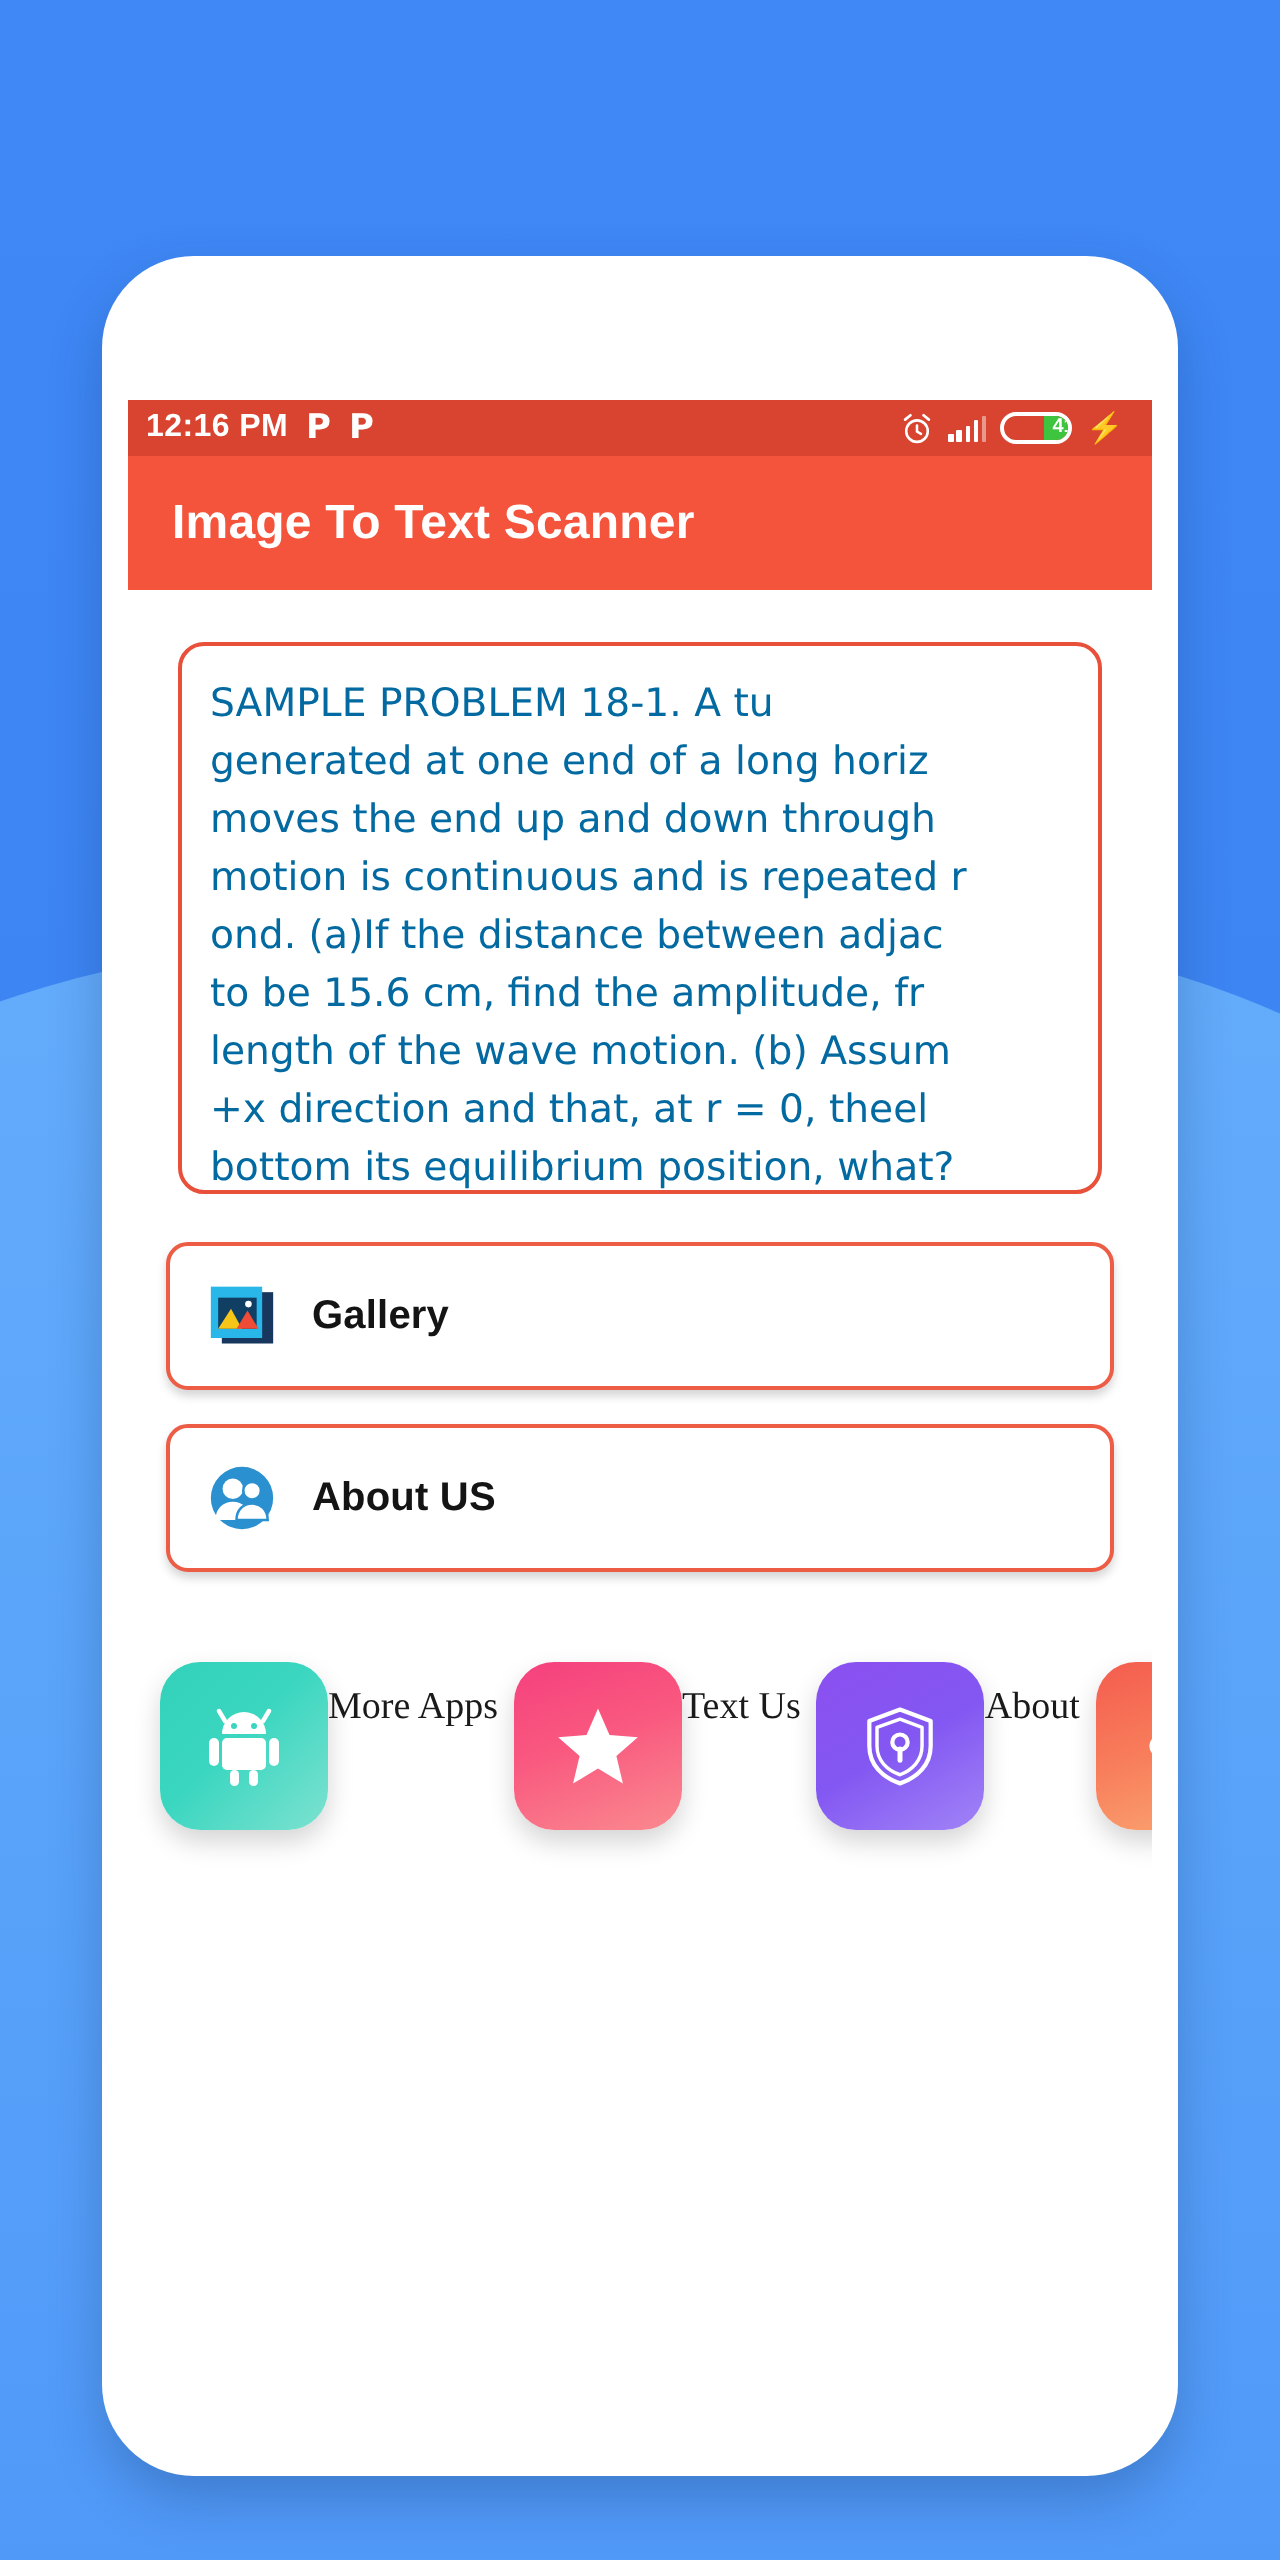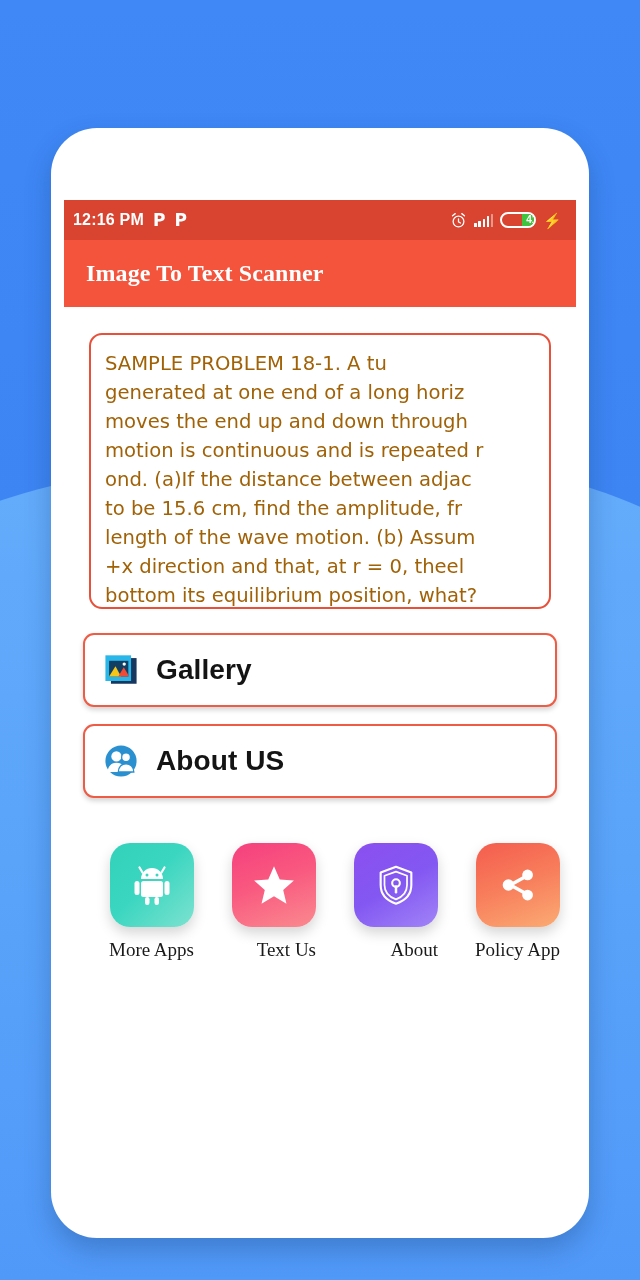--- a/index.html
+++ b/index.html
@@ -50,21 +50,21 @@
     left: 13px;
     top: 72px;
     width: 512px;
     height: 1010px;
     background: #ffffff;
     overflow: hidden;
   }
 
   
   .statusbar {
-    height: 40px;
+    height: 28px;
     background: #d8442f;
     display: flex;
     align-items: center;
     padding: 0 14px 0 9px;
     color: #fff;
   }
   .sb-left { display: flex; align-items: center; gap: 9px; }
   .sb-time { font-size: 16px; font-weight: 700; letter-spacing: .2px; }
   .sb-p {
     font-size: 17px; font-weight: 800; line-height: 1;
@@ -102,38 +102,37 @@
     background: #f4533c;
     display: flex;
     align-items: center;
     padding: 0 22px;
   }
   .appbar-title {
     color: #ffffff;
     font-size: 24px;
     font-weight: 700;
     letter-spacing: .1px;
-    font-family: Liberation Serif, serif;
   }
 
   
   .text-wrap { padding: 26px 25px 0 25px; }
   .textbox {
     border: 2.5px solid #e8503a;
     border-radius: 13px;
     height: 276px;
     padding: 14px 12px 0 14px;
     overflow: hidden;
     background: #fff;
   }
   .textbox p {
     font-family: "DejaVu Sans", sans-serif;
     font-size: 19.6px;
     line-height: 29px;
-    color: #a16207;
+    color: #0369a1;
     white-space: pre-wrap;
     word-break: normal;
   }
 
   
   .actions { padding: 24px 19px 0 19px; }
   .row {
     display: flex;
     gap: 24px;
     margin-bottom: 17px;
@@ -145,34 +144,34 @@
     border-radius: 11px;
     background: #fff;
     display: flex;
     align-items: center;
     padding-left: 14px;
     gap: 13px;
     box-shadow: 0 3px 5px rgba(0,0,0,0.17);
     cursor: pointer;
   }
   .abtn-label {
-    font-size: 28px;
+    font-size: 20px;
     font-weight: 700;
     color: #141414;
     letter-spacing: .1px;
   }
   .abtn-icon { width: 44px; height: 44px; flex: 0 0 44px; }
 
   
   .tiles {
     display: flex;
     padding: 28px 16px 0 16px;
     gap: 8px;
   }
-  .tile { flex: 1; display: flex; flex-direction: column; align-items: flex-end; cursor: pointer; }
+  .tile { flex: 1; display: flex; flex-direction: row; align-items: flex-start; cursor: pointer; }
   .tile-sq {
     width: 84px; height: 84px;
     border-radius: 20px;
     display: flex; align-items: center; justify-content: center;
     box-shadow: 0 6px 13px rgba(0,0,0,0.17);
   }
   .tile-moreapps { background: linear-gradient(135deg, #33d1ba 0%, #3ad6c0 45%, #7de2d0 100%); }
   .tile-rateus   { background: linear-gradient(160deg, #f5407e 0%, #f9587f 45%, #fa8a8f 100%); }
   .tile-policy   { background: linear-gradient(150deg, #8b4ff0 0%, #8357f2 50%, #a184f7 100%); }
   .tile-shareapp { background: linear-gradient(160deg, #f45c4e 0%, #f87f5c 50%, #fbab74 100%); }

